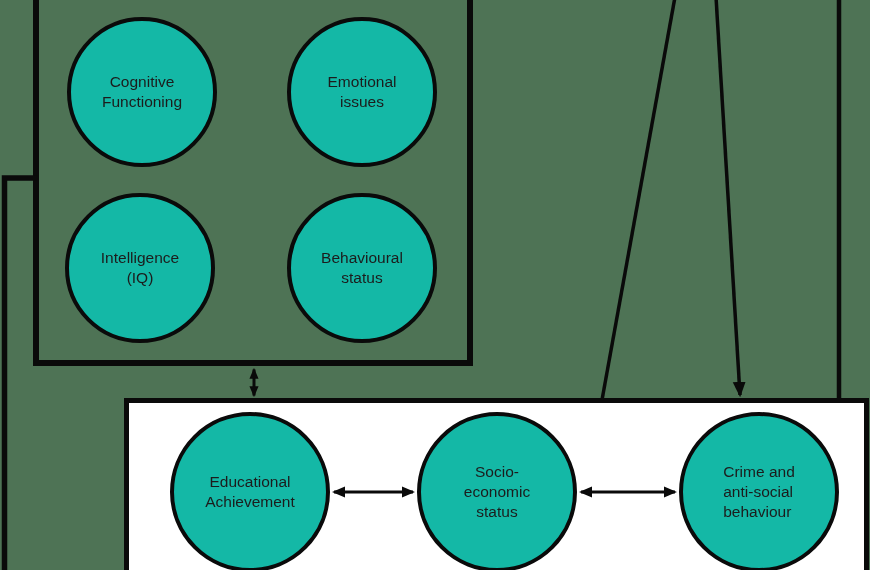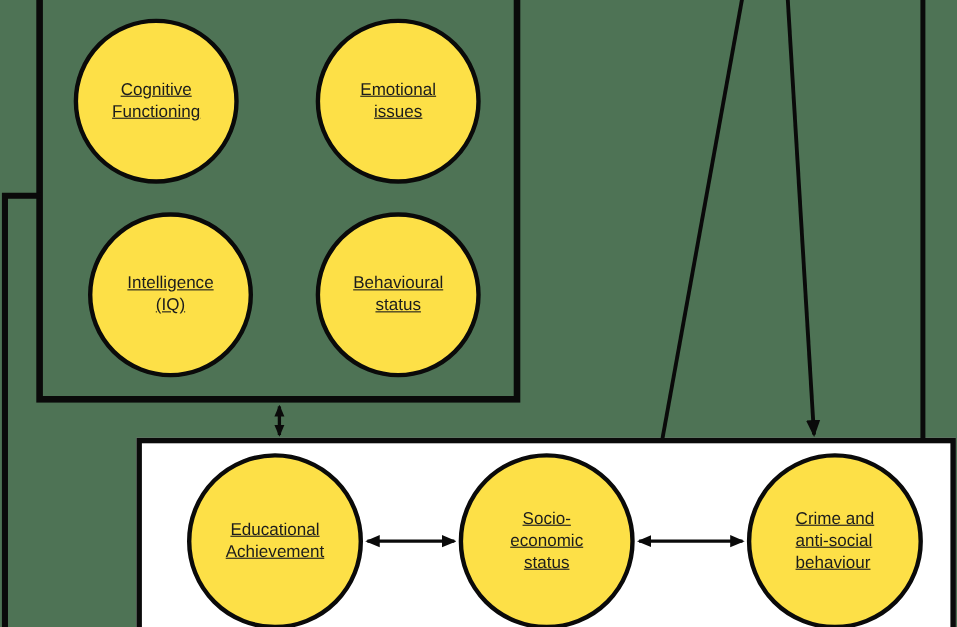--- a/index.html
+++ b/index.html
@@ -20,30 +20,30 @@
   #bottom-box {
     left: 124px; top: 398px; width: 745px; height: 195px;
     border: 5px solid #0a0a0a; background: #ffffff;
   }
   #overlay {
     position: absolute; left: 0; top: 0; width: 870px; height: 570px;
     pointer-events: none;
   }
   .circle {
     position: absolute; box-sizing: border-box; border-radius: 50%;
-    background: #fde047; border: 4px solid #0a0a0a;
+    background: #14b8a6; border: 4px solid #0a0a0a;
     display: flex; align-items: center; justify-content: center;
     text-align: center; color: #1c1c1c;
-    font-size: 15.5px; line-height: 1.3; white-space: pre-line; text-decoration: underline;
+    font-size: 15.5px; line-height: 1.3; white-space: pre-line;
   }
   .circle.small { width: 150px; height: 150px; }
   .circle.big   { width: 160px; height: 160px; }
   #circle-cognitive     { left: 67px;  top: 17px;  }
   #circle-emotional     { left: 287px; top: 17px;  }
-  #circle-intelligence  { left: 80px;  top: 193px; }
+  #circle-intelligence  { left: 65px;  top: 193px; }
   #circle-behavioural   { left: 287px; top: 193px; }
   #circle-educational   { left: 170px; top: 412px; }
   #circle-socioeconomic { left: 417px; top: 412px; }
   #circle-crime         { left: 679px; top: 412px; text-align: left; }
 </style>
 </head>
 <body>
 
 <div id="stage">
 

